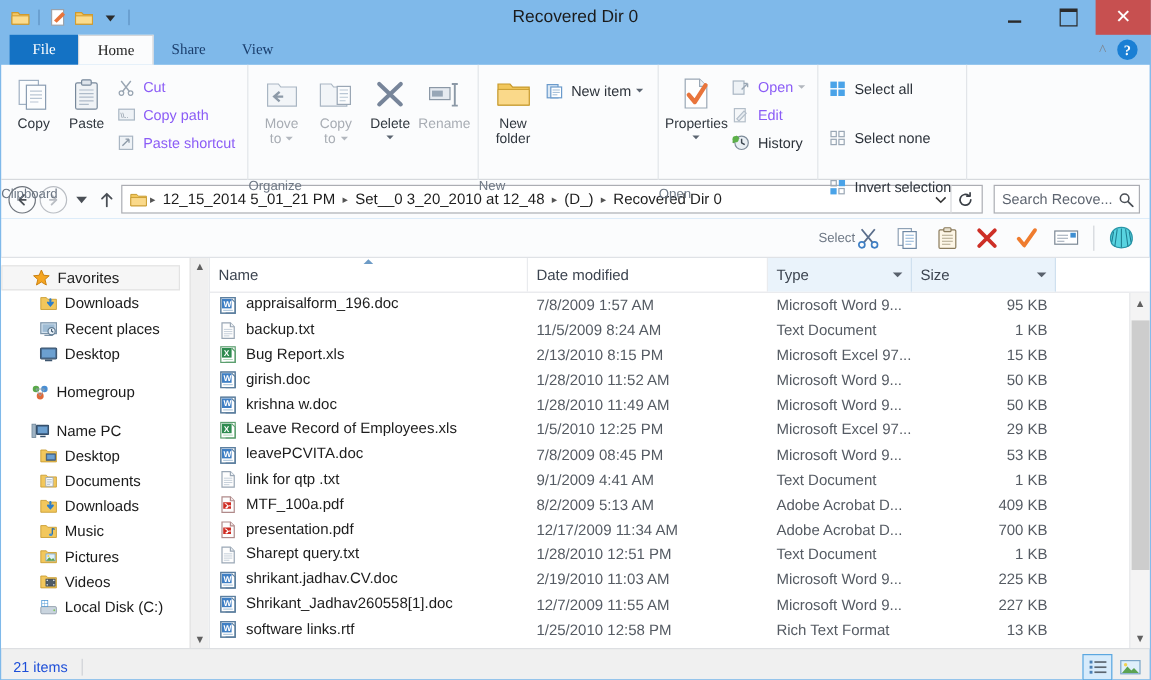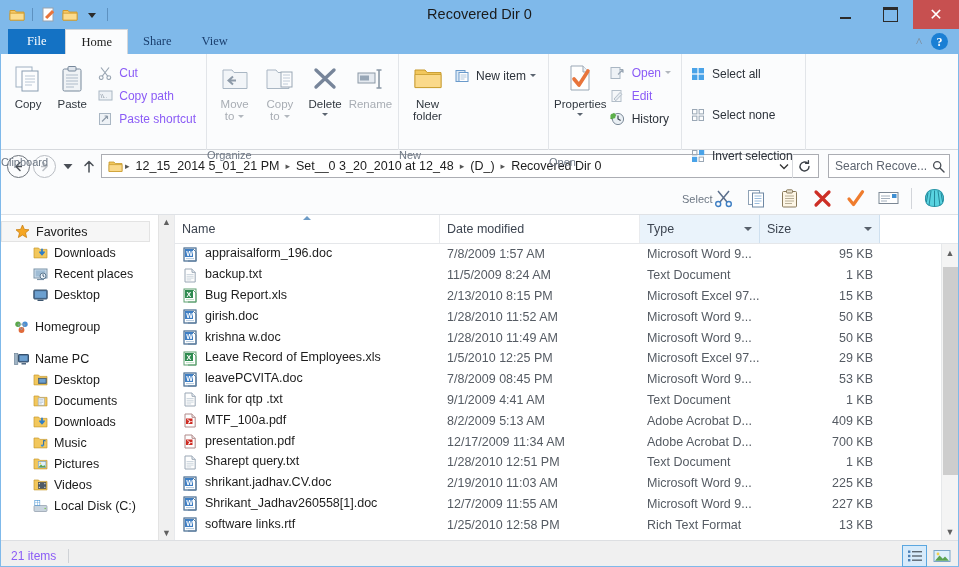--- a/index.html
+++ b/index.html
@@ -322,21 +322,21 @@
   }
   .navitem.sel {
     background: #f6f6f6;
     border: 1px solid #e3e3e3;
   }
   .navitem .nico {
     width: 17px; height: 16px; margin-right: 5px;
     flex: 0 0 17px;
     display: flex; align-items: center; justify-content: center;
   }
-  .lvl0 { padding-left: 12px; }
+  .lvl0 { padding-left: 24px; }
   .lvl1 { padding-left: 31px; }
   .navgap { height: 11px; }
 
   .navscroll {
     width: 16px; flex: 0 0 16px;
     background: #f0f0f0;
     border-left: 1px solid #e3e3e3;
     display: flex; flex-direction: column;
     align-items: center;
     justify-content: space-between;
@@ -433,21 +433,21 @@
   
   .statusbar {
     height: 26px;
     flex: 0 0 26px;
     background: #f0f0f0;
     border-top: 1px solid #dddfe2;
     display: flex; align-items: center;
     margin: 0 1px 1px 1px;
     padding: 4px 4px 0 10px;
     font-size: 12px;
-    color: #8b5cf6;
+    color: #1d4ed8;
   }
   .status-sep { width: 1px; height: 14px; background: #cfd2d6; margin-left: 12px; }
   .viewbtns { margin-left: auto; display: flex; align-items: center; gap: 2px; }
   .viewbtn {
     width: 25px; height: 22px;
     display: flex; align-items: center; justify-content: center;
     cursor: default;
   }
   .viewbtn.active { background: #d7ebfb; border: 1px solid #5ba7e0; }
 

